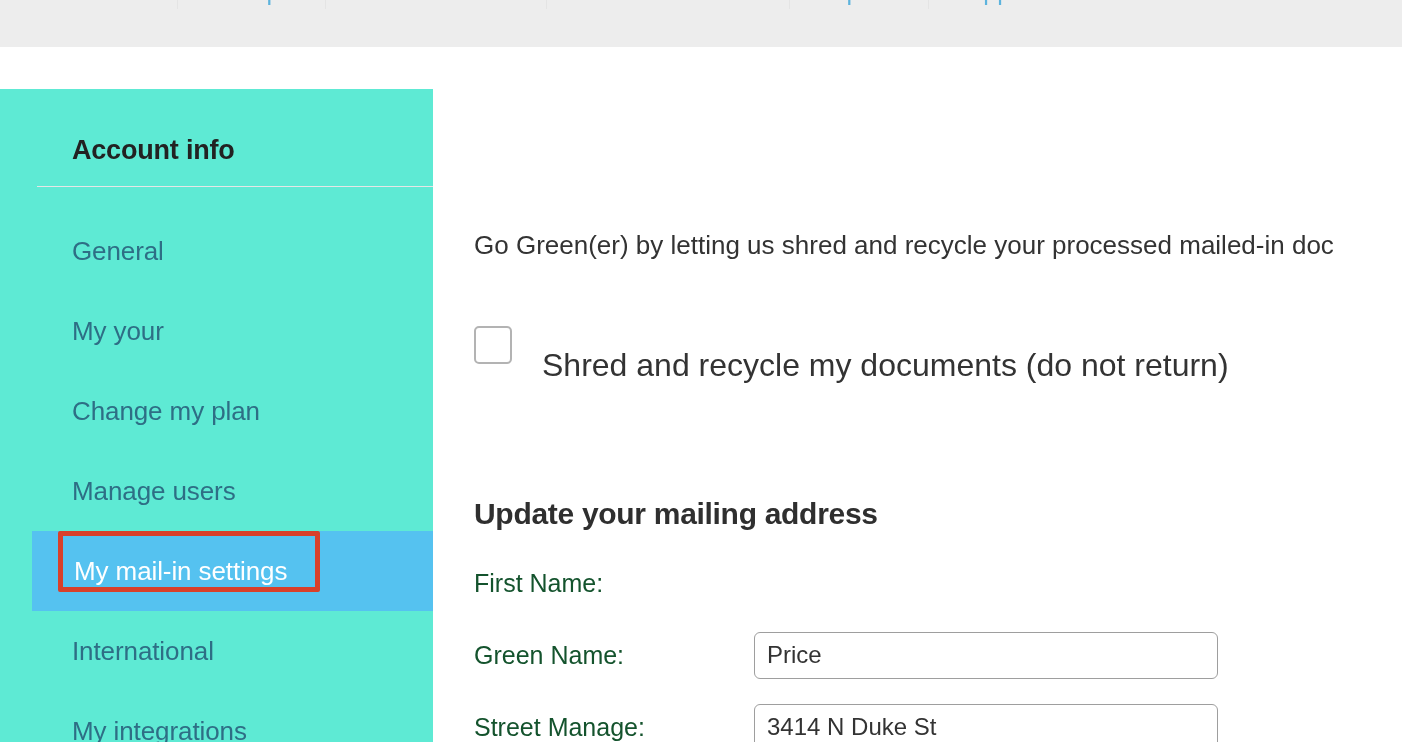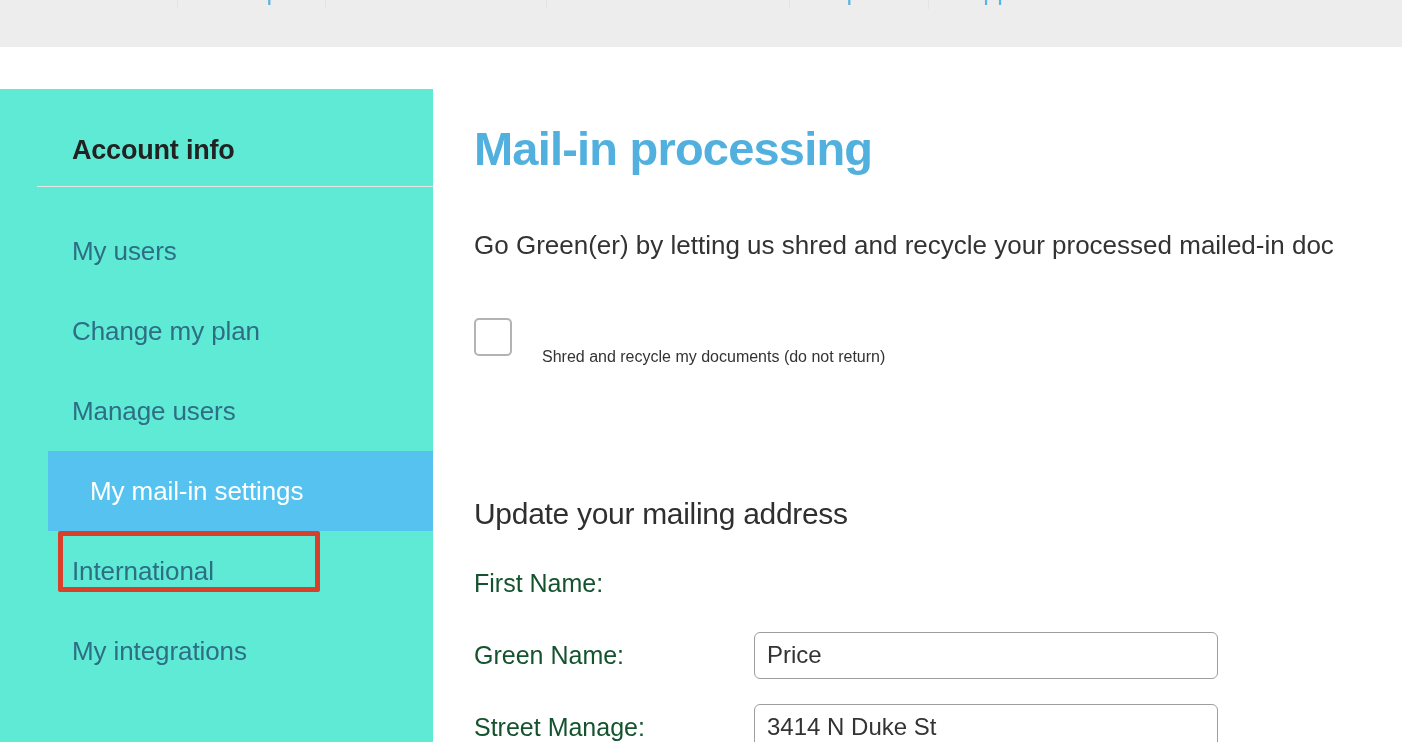--- a/index.html
+++ b/index.html
@@ -108,21 +108,21 @@
     cursor: pointer;
   }
   .side-item .label {
     font-size: 26px;
     color: #2e6e85;
     letter-spacing: -0.1px;
     line-height: 1;
   }
   .side-item.active {
     background: #55c2f0;
-    margin-left: 48px;
+    margin-left: 32px;
     padding-left: 42px;
   }
   .side-item.active .label {
     color: #ffffff;
   }
 
   
   .annot-box {
     position: absolute;
     left: 58px;
@@ -179,33 +179,33 @@
     height: 38px;
     border: 2px solid #b3b3b3;
     border-radius: 5px;
     background: #ffffff;
     box-sizing: border-box;
     cursor: pointer;
     flex: 0 0 auto;
   }
   .checkbox-label {
     margin-left: 30px;
-    font-size: 16px;
+    font-size: 32px;
     color: #333333;
     line-height: 1;
     white-space: nowrap;
     margin-top: 40px;
   }
 
   .section-title {
     position: absolute;
     left: 41px;
     top: 410px;
     font-size: 30px;
-    font-weight: normal;
+    font-weight: bold;
     color: #2f2f2f;
     letter-spacing: -0.3px;
     line-height: 1;
     white-space: nowrap;
   }
 
   .form {
     position: absolute;
     left: 41px;
     top: 370px;
@@ -266,21 +266,24 @@
       </div>
     </div>
   </div>
 
   <div class="sidebar">
     <div class="sidebar-title">Account info</div>
     <div class="sidebar-divider"></div>
 
     <div class="sidebar-nav">
       <div class="side-item">
-        <span class="label">My users</span>
+        <span class="label">General</span>
+      </div>
+      <div class="side-item">
+        <span class="label">My your</span>
       </div>
       <div class="side-item">
         <span class="label">Change my plan</span>
       </div>
       <div class="side-item">
         <span class="label">Manage users</span>
       </div>
       <div class="side-item active">
         <span class="label">My mail-in settings</span>
       </div>
@@ -290,21 +293,20 @@
       <div class="side-item">
         <span class="label">My integrations</span>
       </div>
     </div>
   </div>
 
   <div class="annot-box"></div>
 
   <div class="main">
 
-    <div class="page-title">Mail-in processing</div>
 
     <div class="intro-text">Go Green(er) by letting us shred and recycle your processed mailed-in doc</div>
 
     <div class="checkbox-row">
       <div class="checkbox-box"></div>
       <span class="checkbox-label">Shred and recycle my documents (do not return)</span>
     </div>
 
     <div class="section-title">Update your mailing address</div>
 

